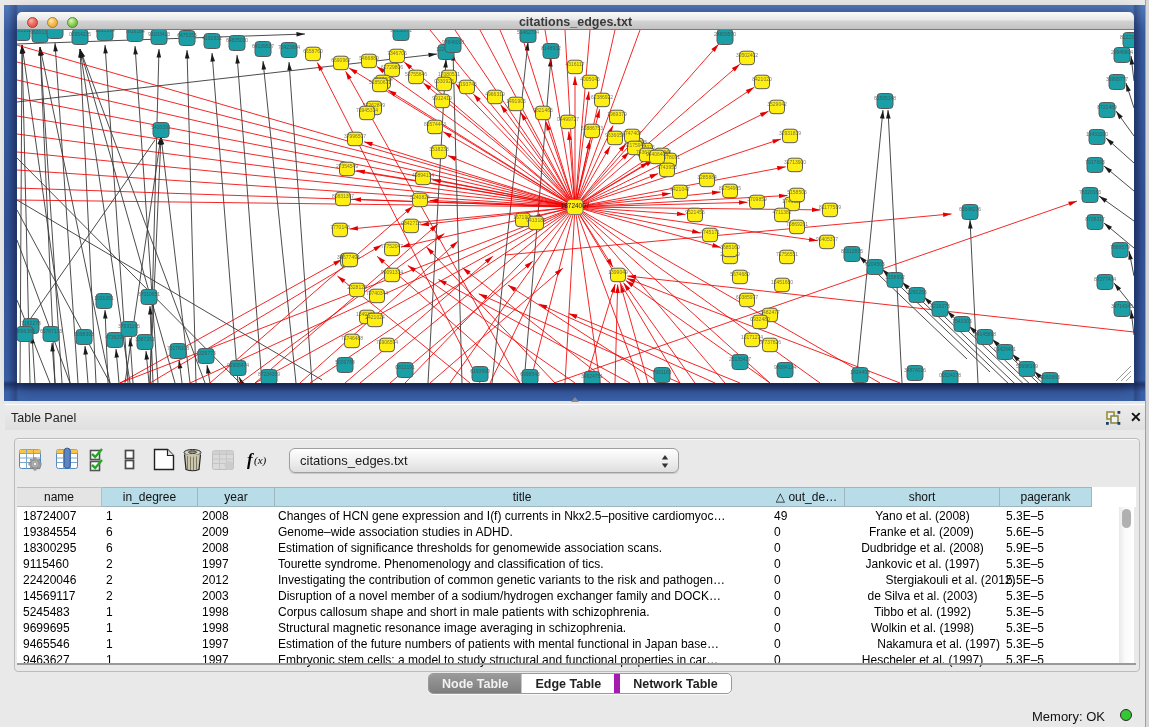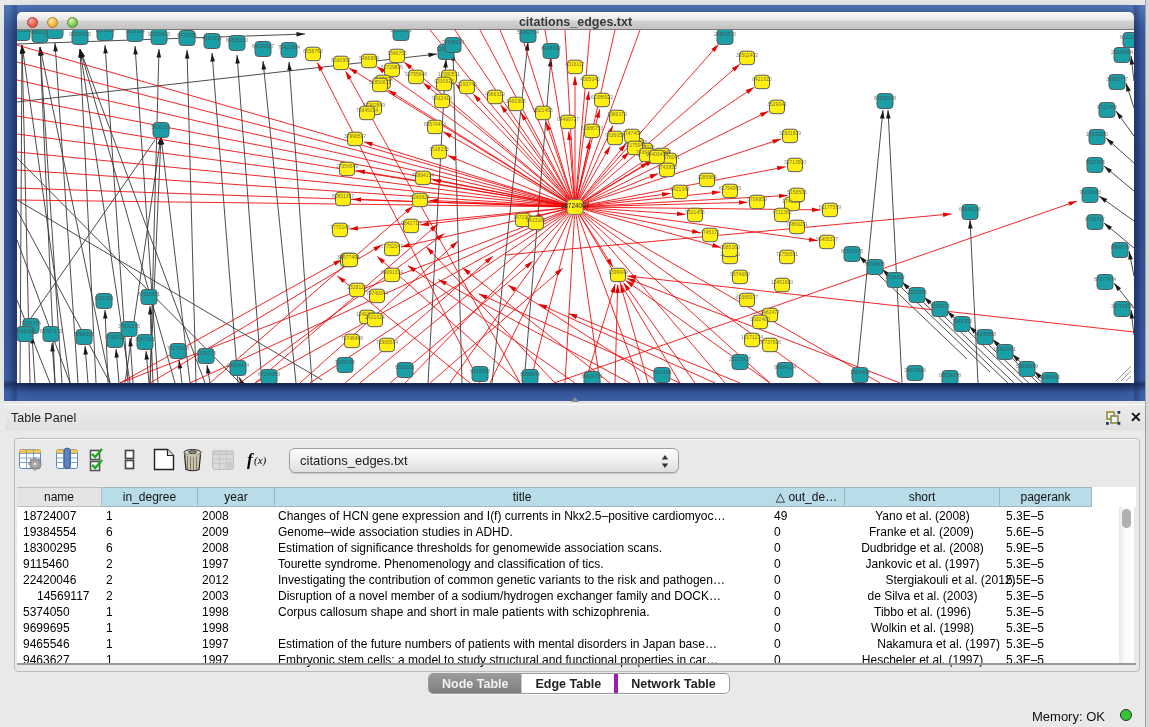--- a/index.html
+++ b/index.html
@@ -638,50 +638,51 @@
       <div class="trow" style="top:65px">
 <span style="left:6px">22420046</span>
         <span style="left:89px">2</span>
         <span style="left:185px">2012</span>
         <span style="left:261px">Investigating the contribution of common genetic variants to the risk and pathogen…</span>
         <span style="left:757px">0</span>
         <span style="left:856px;width:155px;text-align:center">Stergiakouli et al. (2012)</span>
         <span style="left:989px">5.5E–5</span>
       </div>
       <div class="trow" style="top:81px">
-<span style="left:20px">14569117</span>
+<span style="left:6px">14569117</span>
         <span style="left:89px">2</span>
         <span style="left:185px">2003</span>
         <span style="left:261px">Disruption of a novel member of a sodium/hydrogen exchanger family and DOCK…</span>
         <span style="left:757px">0</span>
         <span style="left:828px;width:155px;text-align:center">de Silva et al. (2003)</span>
         <span style="left:989px">5.3E–5</span>
       </div>
       <div class="trow" style="top:97px">
-<span style="left:6px">5374050</span>
+<span style="left:6px">5245483</span>
         <span style="left:89px">1</span>
         <span style="left:185px">1998</span>
         <span style="left:261px">Corpus callosum shape and short in male patients with schizophrenia.</span>
         <span style="left:757px">0</span>
-        <span style="left:828px;width:155px;text-align:center">Tibbo et al. (1996)</span>
+        <span style="left:828px;width:155px;text-align:center">Tibbo et al. (1992)</span>
         <span style="left:989px">5.3E–5</span>
       </div>
       <div class="trow" style="top:113px">
 <span style="left:6px">9699695</span>
         <span style="left:89px">1</span>
         <span style="left:185px">1998</span>
+        <span style="left:261px">Structural magnetic resonance image averaging in schizophrenia.</span>
         <span style="left:757px">0</span>
         <span style="left:828px;width:155px;text-align:center">Wolkin et al. (1998)</span>
         <span style="left:989px">5.3E–5</span>
       </div>
       <div class="trow" style="top:129px">
 <span style="left:6px">9465546</span>
         <span style="left:89px">1</span>
         <span style="left:185px">1997</span>
-        <span style="left:261px">Estimation of the future numbers of patients with mental disorders in Japan base…</span>
+        <span style="left:261px">Estimation of the future numbers of patients with mental functional in Japan base…</span>
         <span style="left:757px">0</span>
         <span style="left:828px;width:155px;text-align:right">Nakamura et al. (1997)</span>
         <span style="left:989px">5.3E–5</span>
       </div>
       <div class="trow" style="top:145px">
 <span style="left:6px">9463627</span>
         <span style="left:89px">1</span>
         <span style="left:185px">1997</span>
         <span style="left:261px">Embryonic stem cells: a model to study structural and functional properties in car…</span>
         <span style="left:757px">0</span>
@@ -689,19 +690,19 @@
         <span style="left:989px">5.3E–5</span>
       </div>
     </div>
 <div class="abs" id="scroll"></div>
 <div class="abs" id="thumb"></div>
 <div class="abs" style="left:17px;top:663px;width:1119px;height:2px;background:#9a9a9a"></div>
 
 <div class="abs" id="tabs">
  <div class="tab" style="background:linear-gradient(#9a9a9a,#7e7e7e);color:#f2f2f2">Node Table</div>
  <div class="tab" style="border-left:1px solid #c8c8c8">Edge Table</div>
- <div class="tab" style="border-left:4px solid #a21caf">Network Table</div>
+ <div class="tab" style="border-left:6px solid #a21caf">Network Table</div>
 </div>
 
 <div class="abs" style="left:1032px;top:709px;font-size:13px;color:#111">Memory: OK</div>
 <div class="abs" style="left:1120px;top:709px;width:12px;height:12px;border-radius:50%;background:#35c535;border:1.5px solid #2a2a2a"></div>
 
 <div class="abs" style="left:1145px;top:0;width:4px;height:727px;background:#d6d6d6;border-left:1px solid #9f9f9f"></div>
 </div>
 </body></html>

